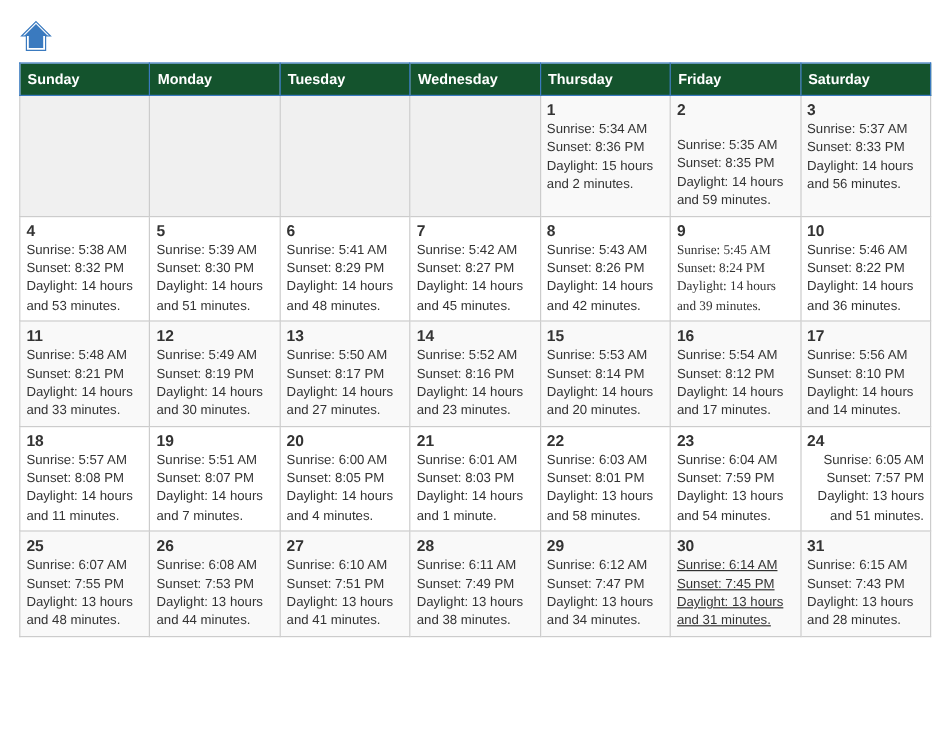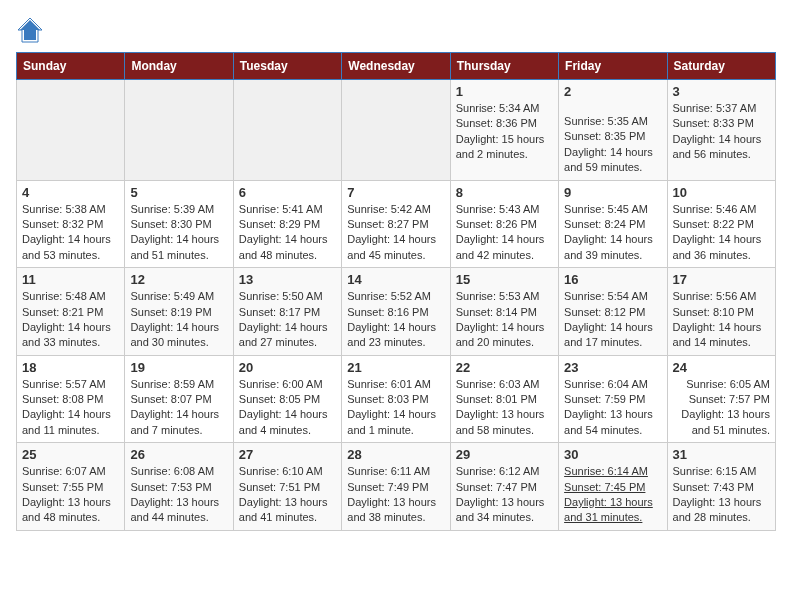--- a/index.html
+++ b/index.html
@@ -45,21 +45,21 @@
     .subtitle {
       font-size: 14px;
       color: #555;
     }
     table {
       width: 100%;
       border-collapse: collapse;
       font-size: 11px;
     }
     thead th {
-      background-color: #7f1d1d;
+      background-color: #14532d;
       color: #fff;
       text-align: left;
       padding: 6px 6px;
       font-size: 12px;
       font-weight: bold;
       border: 1px solid #3a7abf;
     }
     tbody td {
       border: 1px solid #ccc;
       vertical-align: top;
@@ -183,21 +183,21 @@
         </td>
         <td>
           <span class="day-number">8</span>
           <div class="day-info" style="white-space: pre-line;">Sunrise: 5:43 AM
 Sunset: 8:26 PM
 Daylight: 14 hours
 and 42 minutes.</div>
         </td>
         <td>
           <span class="day-number">9</span>
-          <div class="day-info" style="white-space: pre-line;">Sunrise: 5:45 AM
+          <div class="day-info" style="white-space: pre-line; font-family: Liberation Serif, serif;">Sunrise: 5:45 AM
 Sunset: 8:24 PM
 Daylight: 14 hours
 and 39 minutes.</div>
         </td>
         <td>
           <span class="day-number">10</span>
           <div class="day-info" style="white-space: pre-line;">Sunrise: 5:46 AM
 Sunset: 8:22 PM
 Daylight: 14 hours
 and 36 minutes.</div>
@@ -257,21 +257,21 @@
       <tr>
         <td>
           <span class="day-number">18</span>
           <div class="day-info" style="white-space: pre-line;">Sunrise: 5:57 AM
 Sunset: 8:08 PM
 Daylight: 14 hours
 and 11 minutes.</div>
         </td>
         <td>
           <span class="day-number">19</span>
-          <div class="day-info" style="white-space: pre-line;">Sunrise: 8:59 AM
+          <div class="day-info" style="white-space: pre-line;">Sunrise: 5:51 AM
 Sunset: 8:07 PM
 Daylight: 14 hours
 and 7 minutes.</div>
         </td>
         <td>
           <span class="day-number">20</span>
           <div class="day-info" style="white-space: pre-line;">Sunrise: 6:00 AM
 Sunset: 8:05 PM
 Daylight: 14 hours
 and 4 minutes.</div>

